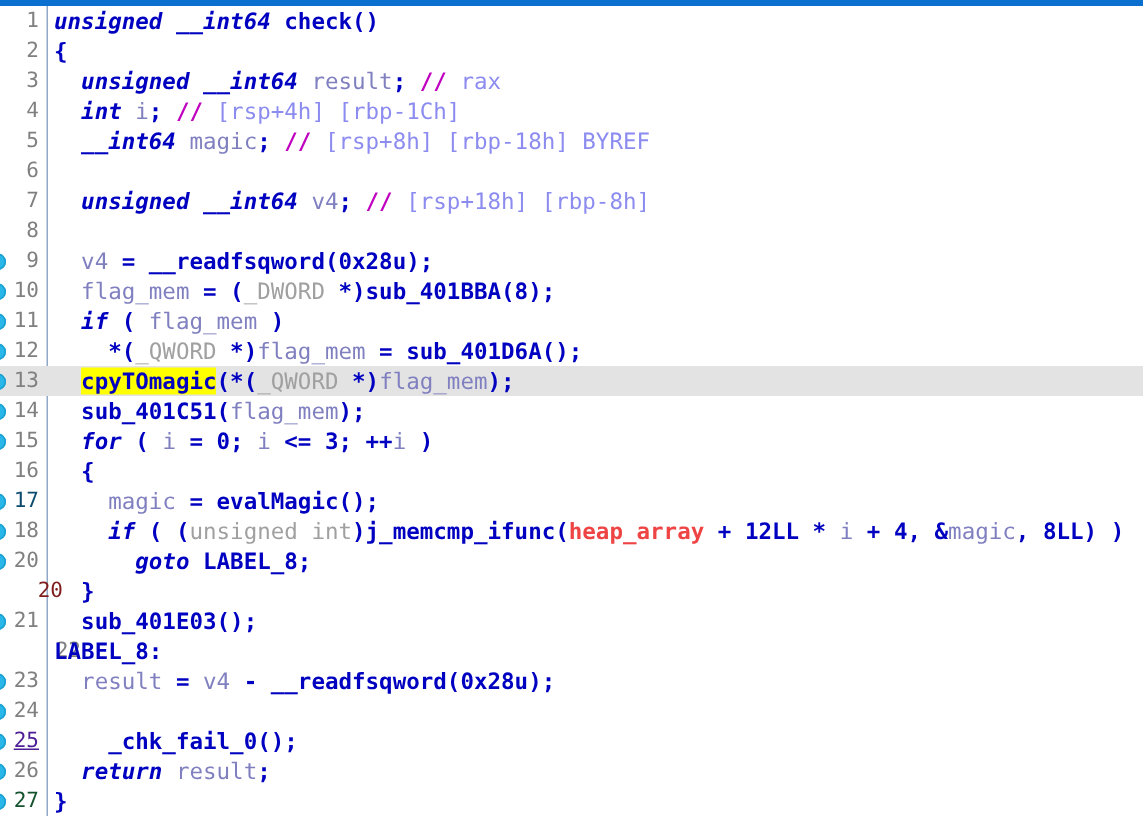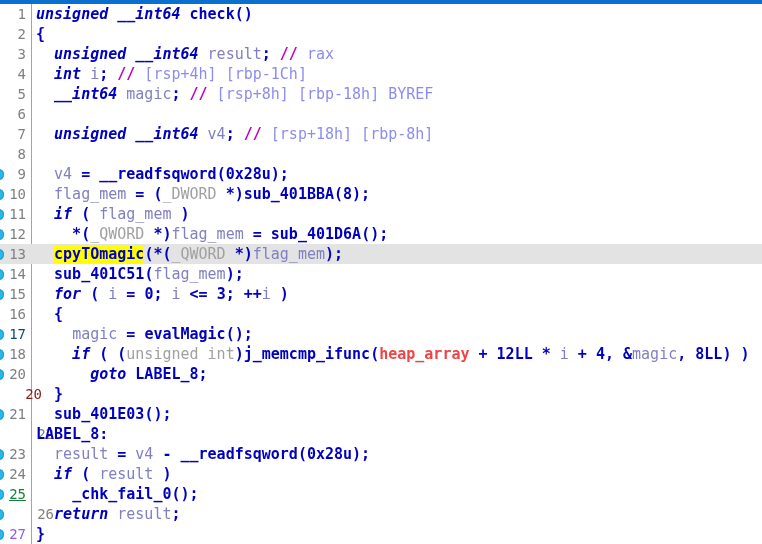--- a/index.html
+++ b/index.html
@@ -111,20 +111,20 @@
         <div class="line"><span class="bp" style="background: rgb(41, 182, 232);"></span><span class="lnum" style="color: rgb(128, 128, 128);">14</span><span class="code"><span class="plain">  </span><span class="fn">sub_401C51</span><span class="punc">(</span><span class="var">flag_mem</span><span class="punc">);</span></span></div>
         <div class="line"><span class="bp" style="background: rgb(41, 182, 232);"></span><span class="lnum" style="color: rgb(128, 128, 128);">15</span><span class="code"><span class="kw">  for </span><span class="punc">( </span><span class="var">i</span><span class="punc"> = </span><span class="num">0</span><span class="punc">; </span><span class="var">i</span><span class="punc"> &lt;= </span><span class="num">3</span><span class="punc">; ++</span><span class="var">i</span><span class="punc"> )</span></span></div>
         <div class="line"><span class="lnum" style="color: rgb(128, 128, 128);">16</span><span class="code"><span class="punc">  {</span></span></div>
         <div class="line"><span class="bp" style="background: rgb(41, 182, 232);"></span><span class="lnum" style="color: #0c4a6e;">17</span><span class="code"><span class="plain">    </span><span class="var">magic</span><span class="punc"> = </span><span class="fn">evalMagic</span><span class="punc">();</span></span></div>
         <div class="line"><span class="bp" style="background: rgb(41, 182, 232);"></span><span class="lnum" style="color: rgb(128, 128, 128);">18</span><span class="code"><span class="kw">    if </span><span class="punc">( (</span><span class="typ">unsigned int</span><span class="punc">)</span><span class="fn">j_memcmp_ifunc</span><span class="punc">(</span><span class="gvar">heap_array</span><span class="punc"> + </span><span class="num">12LL</span><span class="punc"> * </span><span class="var">i</span><span class="punc"> + </span><span class="num">4</span><span class="punc">, &amp;</span><span class="var">magic</span><span class="punc">, </span><span class="num">8LL</span><span class="punc">) )</span></span></div>
         <div class="line"><span class="bp" style="background: rgb(41, 182, 232);"></span><span class="lnum" style="color: rgb(128, 128, 128);">20</span><span class="code"><span class="kw">      goto </span><span class="lbl">LABEL_8</span><span class="punc">;</span></span></div>
         <div class="line"><span class="lnum" style="color: #7f1d1d; padding-left: 16px;">20</span><span class="code"><span class="punc">  }</span></span></div>
         <div class="line"><span class="bp" style="background: rgb(41, 182, 232);"></span><span class="lnum" style="color: rgb(128, 128, 128);">21</span><span class="code"><span class="plain">  </span><span class="fn">sub_401E03</span><span class="punc">();</span></span></div>
         <div class="line"><span class="lnum" style="color: rgb(128, 128, 128); margin-left: 28px;">22</span><span class="code"><span class="lbl">LABEL_8</span><span class="punc">:</span></span></div>
         <div class="line"><span class="bp" style="background: rgb(41, 182, 232);"></span><span class="lnum" style="color: rgb(128, 128, 128);">23</span><span class="code"><span class="plain">  </span><span class="var">result</span><span class="punc"> = </span><span class="var">v4</span><span class="punc"> - </span><span class="fn">__readfsqword</span><span class="punc">(</span><span class="num">0x28u</span><span class="punc">);</span></span></div>
-        <div class="line"><span class="bp" style="background: rgb(41, 182, 232);"></span><span class="lnum" style="color: rgb(128, 128, 128);">24</span><span class="code"><span class="kw">  if </span><span class="punc">( </span><span class="var">result</span><span class="punc"> )</span></span></div>
-        <div class="line"><span class="bp" style="background: rgb(41, 182, 232);"></span><span class="lnum" style="color: #15803d; text-decoration: underline;">25</span><span class="code"><span class="plain">    </span><span class="fn">_chk_fail_0</span><span class="punc">();</span></span></div>
-        <div class="line"><span class="bp" style="background: rgb(41, 182, 232);"></span><span class="lnum" style="color: rgb(128, 128, 128); margin-left: 28px;">26</span><span class="code"><span class="kw">  return </span><span class="var">result</span><span class="punc">;</span></span></div>
-        <div class="line"><span class="bp" style="background: rgb(41, 182, 232);"></span><span class="lnum" style="color: #8b5cf6;">27</span><span class="code"><span class="punc">}</span></span></div>
+        <div class="line"><span class="bp" style="background: rgb(41, 182, 232);"></span><span class="lnum" style="color: rgb(128, 128, 128);">24</span></div>
+        <div class="line"><span class="bp" style="background: rgb(41, 182, 232);"></span><span class="lnum" style="color: #4c1d95; text-decoration: underline;">25</span><span class="code"><span class="plain">    </span><span class="fn">_chk_fail_0</span><span class="punc">();</span></span></div>
+        <div class="line"><span class="bp" style="background: rgb(41, 182, 232);"></span><span class="lnum" style="color: rgb(128, 128, 128);">26</span><span class="code"><span class="kw">  return </span><span class="var">result</span><span class="punc">;</span></span></div>
+        <div class="line"><span class="bp" style="background: rgb(41, 182, 232);"></span><span class="lnum" style="color: #14532d;">27</span><span class="code"><span class="punc">}</span></span></div>
       </div>
   </div>
 
 </div>
 
 </body></html>

